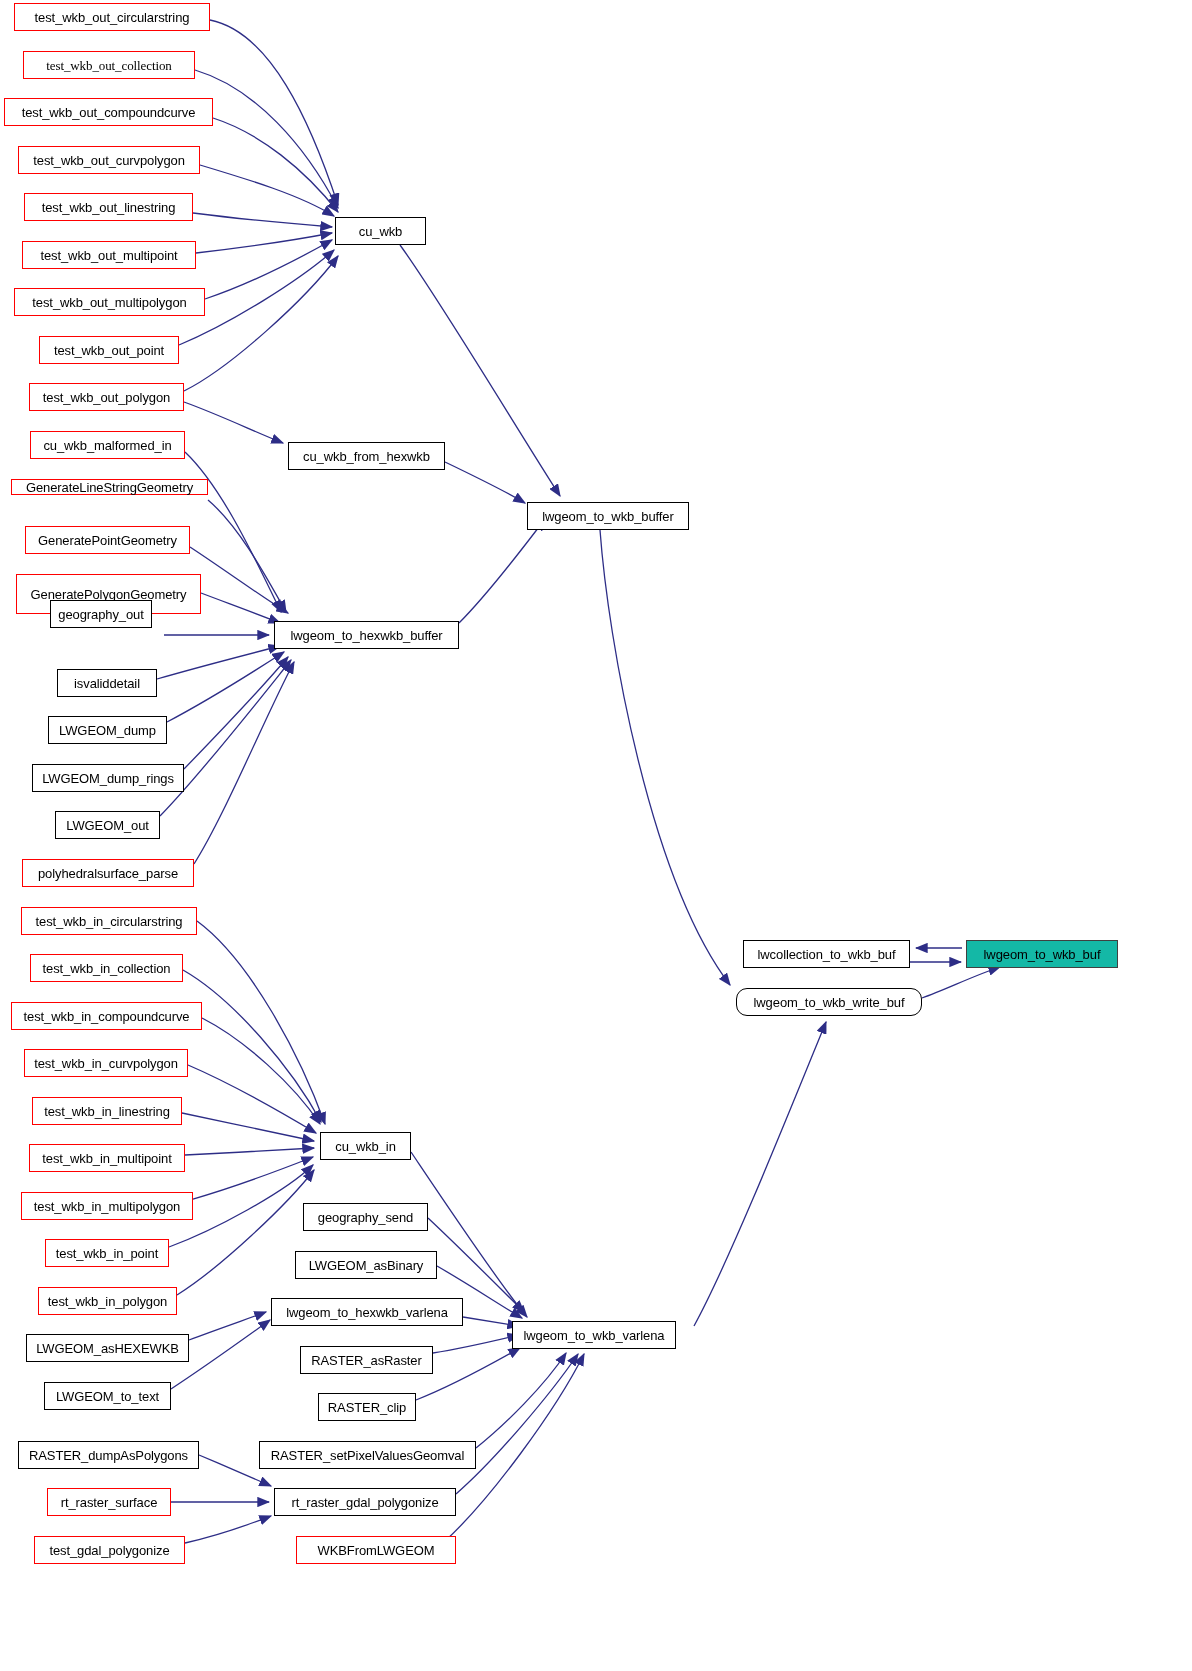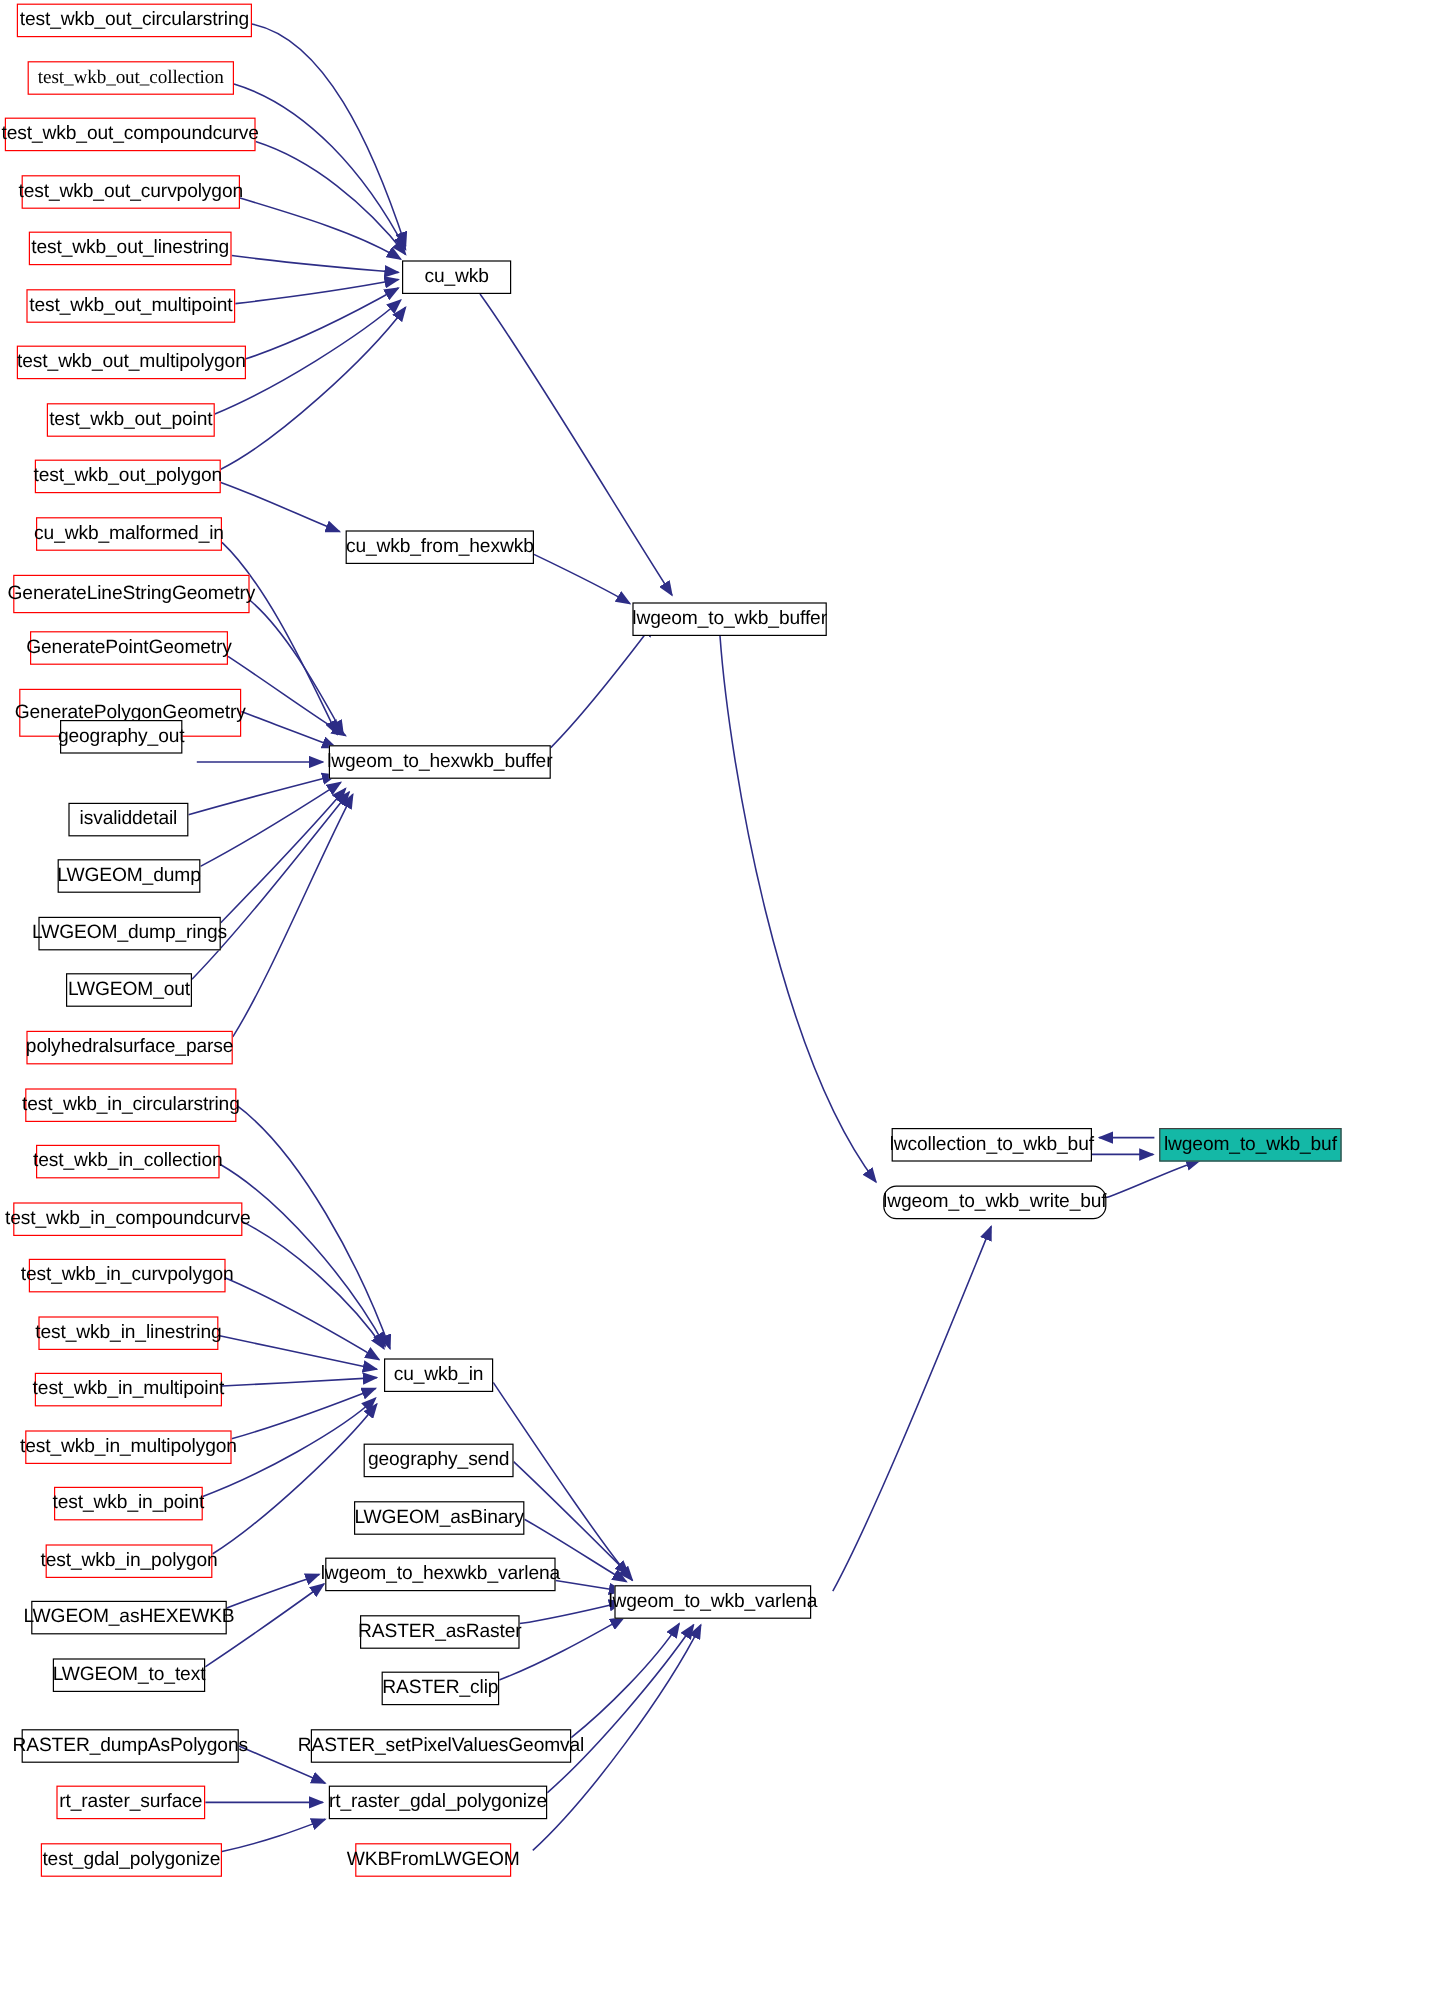--- a/index.html
+++ b/index.html
@@ -1,20 +1,20 @@
 <!DOCTYPE html>
 <html><head>
 <meta charset="utf-8">
 <style>
   html,body{margin:0;padding:0;background:#ffffff;}
   body{width:1192px;height:1671px;overflow:hidden;font-family:"Liberation Sans",sans-serif;}
   #graph{position:relative;width:1192px;height:1671px;}
   svg{position:absolute;left:0;top:0;width:1192px;height:1671px;}
   .nodebox{position:absolute;box-sizing:border-box;display:flex;align-items:center;
-    justify-content:center;background:#ffffff;border:1px solid #000;font-size:16px;
+    justify-content:center;background:#ffffff;border:1px solid #000;font-size:13px;
     color:#000;white-space:nowrap;letter-spacing:-0.1px;}
   .nodebox.red{border:1px solid #ff0000;}
   .nodebox.cur{background:#14b8a6;border:1px solid #404040;}
   .nodelabel{pointer-events:none;line-height:1;}
 </style>
 </head>
 <body>
 
 <div id="graph">
   <svg id="edges" viewBox="0 0 1192 1671">
@@ -101,21 +101,21 @@
       </div>
       <div class="nodebox red" style="left: 39px; top: 336px; width: 140px; height: 28px;">
         <span class="nodelabel">test_wkb_out_point</span>
       </div>
       <div class="nodebox red" style="left: 29px; top: 383px; width: 155px; height: 28px;">
         <span class="nodelabel">test_wkb_out_polygon</span>
       </div>
       <div class="nodebox red" style="left: 30px; top: 431px; width: 155px; height: 28px;">
         <span class="nodelabel">cu_wkb_malformed_in</span>
       </div>
-      <div class="nodebox red" style="left: 11px; top: 479px; width: 197px; height: 32px;">
+      <div class="nodebox red" style="left: 11px; top: 479px; width: 197px; height: 16px;">
         <span class="nodelabel">GenerateLineStringGeometry</span>
       </div>
       <div class="nodebox red" style="left: 25px; top: 526px; width: 165px; height: 28px;">
         <span class="nodelabel">GeneratePointGeometry</span>
       </div>
       <div class="nodebox red" style="left: 16px; top: 574px; width: 185px; height: 40px;">
         <span class="nodelabel">GeneratePolygonGeometry</span>
       </div>
       <div class="nodebox" style="left: 50px; top: 600px; width: 102px; height: 28px;">
         <span class="nodelabel">geography_out</span>
@@ -206,21 +206,21 @@
       </div>
       <div class="nodebox" style="left: 318px; top: 1393px; width: 98px; height: 28px;">
         <span class="nodelabel">RASTER_clip</span>
       </div>
       <div class="nodebox" style="left: 259px; top: 1441px; width: 217px; height: 28px;">
         <span class="nodelabel">RASTER_setPixelValuesGeomval</span>
       </div>
       <div class="nodebox" style="left: 274px; top: 1488px; width: 182px; height: 28px;">
         <span class="nodelabel">rt_raster_gdal_polygonize</span>
       </div>
-      <div class="nodebox red" style="left: 296px; top: 1536px; width: 130px; height: 28px; text-align: right;">
+      <div class="nodebox red" style="left: 296px; top: 1536px; width: 160px; height: 28px; text-align: right;">
         <span class="nodelabel">WKBFromLWGEOM</span>
       </div>
       <div class="nodebox" style="left: 512px; top: 1321px; width: 164px; height: 28px;">
         <span class="nodelabel">lwgeom_to_wkb_varlena</span>
       </div>
       <div class="nodebox" style="left: 743px; top: 940px; width: 167px; height: 28px;">
         <span class="nodelabel">lwcollection_to_wkb_buf</span>
       </div>
       <div class="nodebox" style="left: 736px; top: 988px; width: 186px; height: 28px; border-radius: 11px;">
         <span class="nodelabel">lwgeom_to_wkb_write_buf</span>

